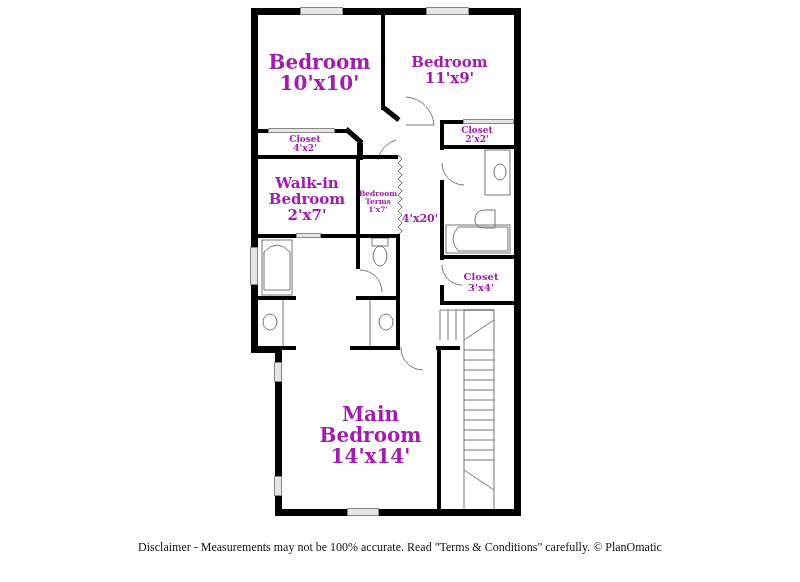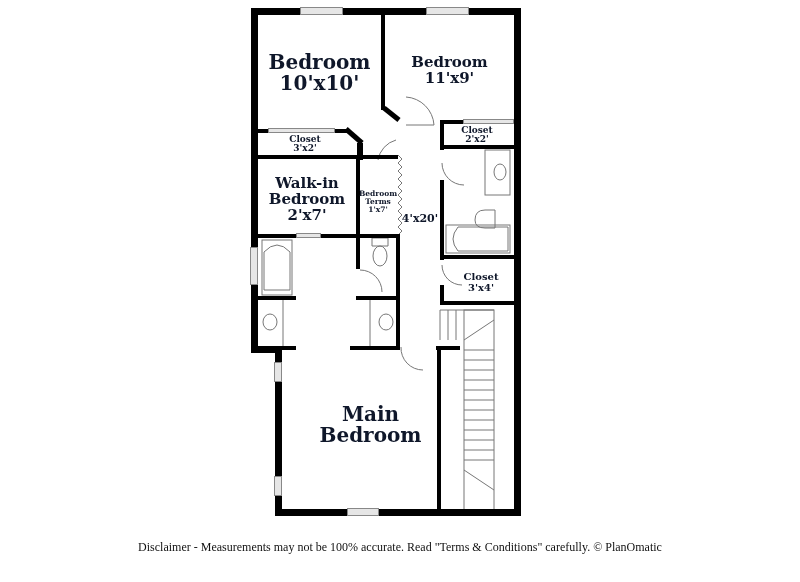--- a/index.html
+++ b/index.html
@@ -1,20 +1,20 @@
 <!DOCTYPE html>
 <html><head>
 <meta charset="utf-8">
 <style>
   html,body{margin:0;padding:0;background:#fff;}
   body{width:800px;height:582px;position:relative;overflow:hidden;font-family:"DejaVu Serif","Liberation Serif",serif;}
   .plan{position:absolute;left:0;top:0;width:800px;height:582px;}
   .w{position:absolute;background:#000;}
   .win{position:absolute;background:#e6e6e6;border:1px solid #888;box-sizing:border-box;}
-  .lbl{position:absolute;text-align:center;font-weight:bold;color:#0f172a;line-height:1.05;font-family:"DejaVu Serif","Liberation Serif",serif;}
+  .lbl{position:absolute;text-align:center;font-weight:bold;color:#a21caf;line-height:1.05;font-family:"DejaVu Serif","Liberation Serif",serif;}
   .big{font-size:20px;}
   .med{font-size:15px;}
   .sm{font-size:9px;}
   .xs{font-size:7.5px;}
   .disc{position:absolute;left:0;width:800px;top:540px;text-align:center;font-size:12px;color:#111;font-family:"Liberation Serif","DejaVu Serif",serif;}
   svg{position:absolute;left:0;top:0;}
 </style>
 </head>
 <body>
 
@@ -119,21 +119,21 @@
   <div class="lbl big" style="left:258px;top:52px;width:123px;">
     <div>Bedroom</div>
     <div>10'x10'</div>
   </div>
   <div class="lbl med" style="left:385px;top:55px;width:129px;">
     <div>Bedroom</div>
     <div>11'x9'</div>
   </div>
   <div class="lbl sm" style="left:270px;top:135px;width:70px;">
     <div>Closet</div>
-    <div>3'x2'</div>
+    <div>4'x2'</div>
   </div>
   <div class="lbl sm" style="left:446px;top:126px;width:62px;">
     <div>Closet</div>
     <div>2'x2'</div>
   </div>
   <div class="lbl med" style="left:258px;top:176px;width:98px;">
     <div>Walk-in</div>
     <div>Bedroom</div>
     <div>2'x7'</div>
   </div>
@@ -145,16 +145,17 @@
   <div class="lbl sm" style="left:400px;top:213px;width:40px;font-size:11px;">
     <div>4'x20'</div>
   </div>
   <div class="lbl sm" style="left:452px;top:272px;width:58px;font-size:10px;">
     <div>Closet</div>
     <div>3'x4'</div>
   </div>
   <div class="lbl big" style="left:282px;top:404px;width:177px;">
     <div>Main</div>
     <div>Bedroom</div>
+    <div>14'x14'</div>
   </div>
 </div>
 
 <div class="disc">Disclaimer - Measurements may not be 100% accurate. Read "Terms &amp; Conditions" carefully. © PlanOmatic</div>
 
 </body></html>

